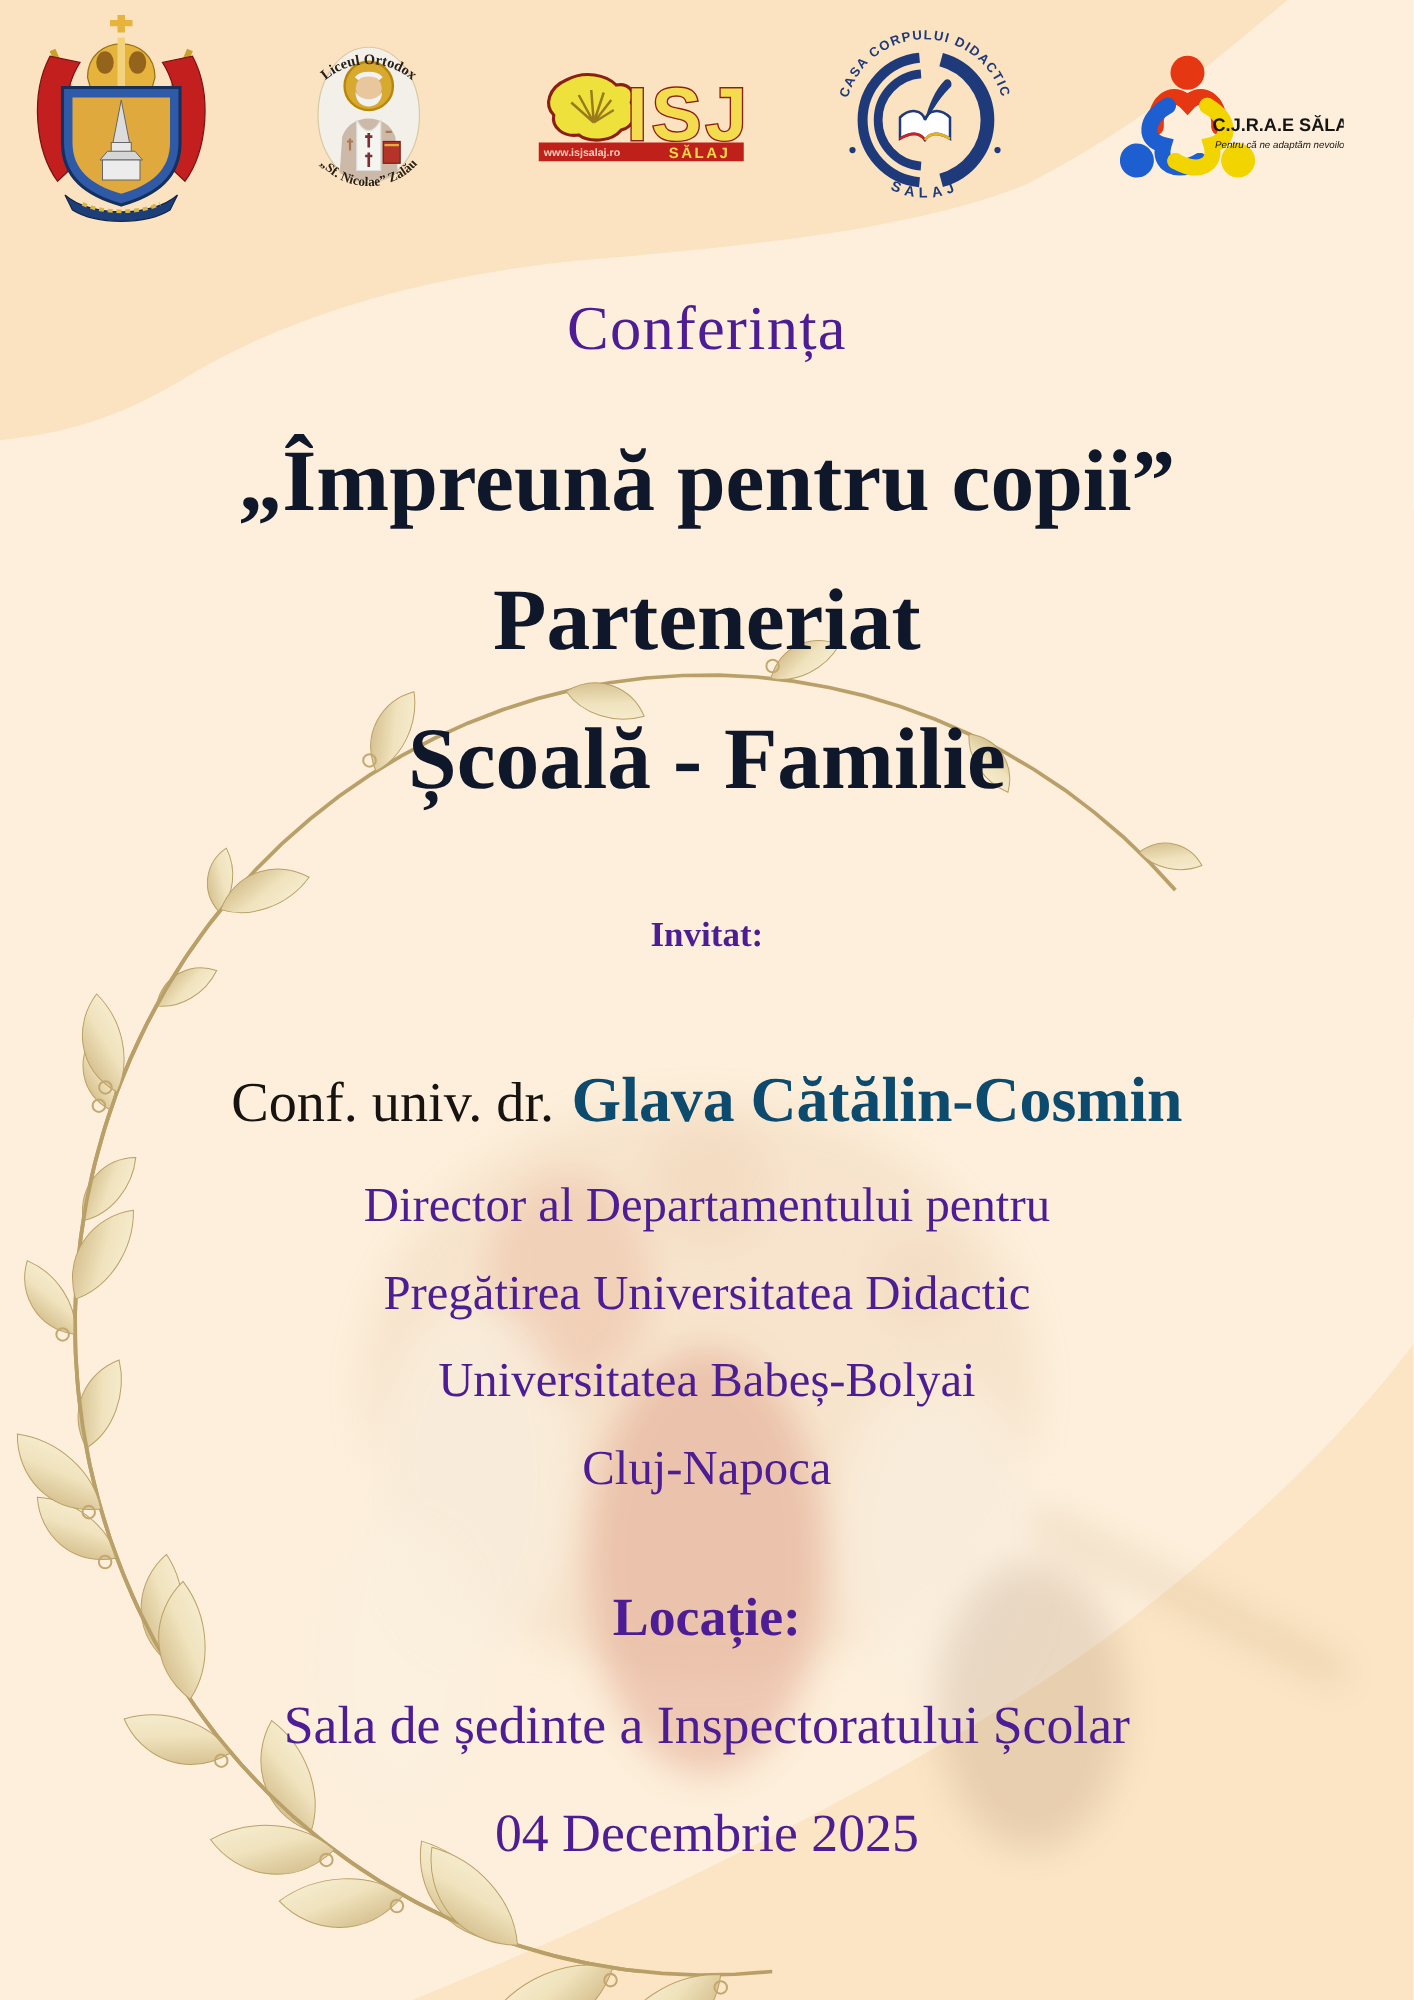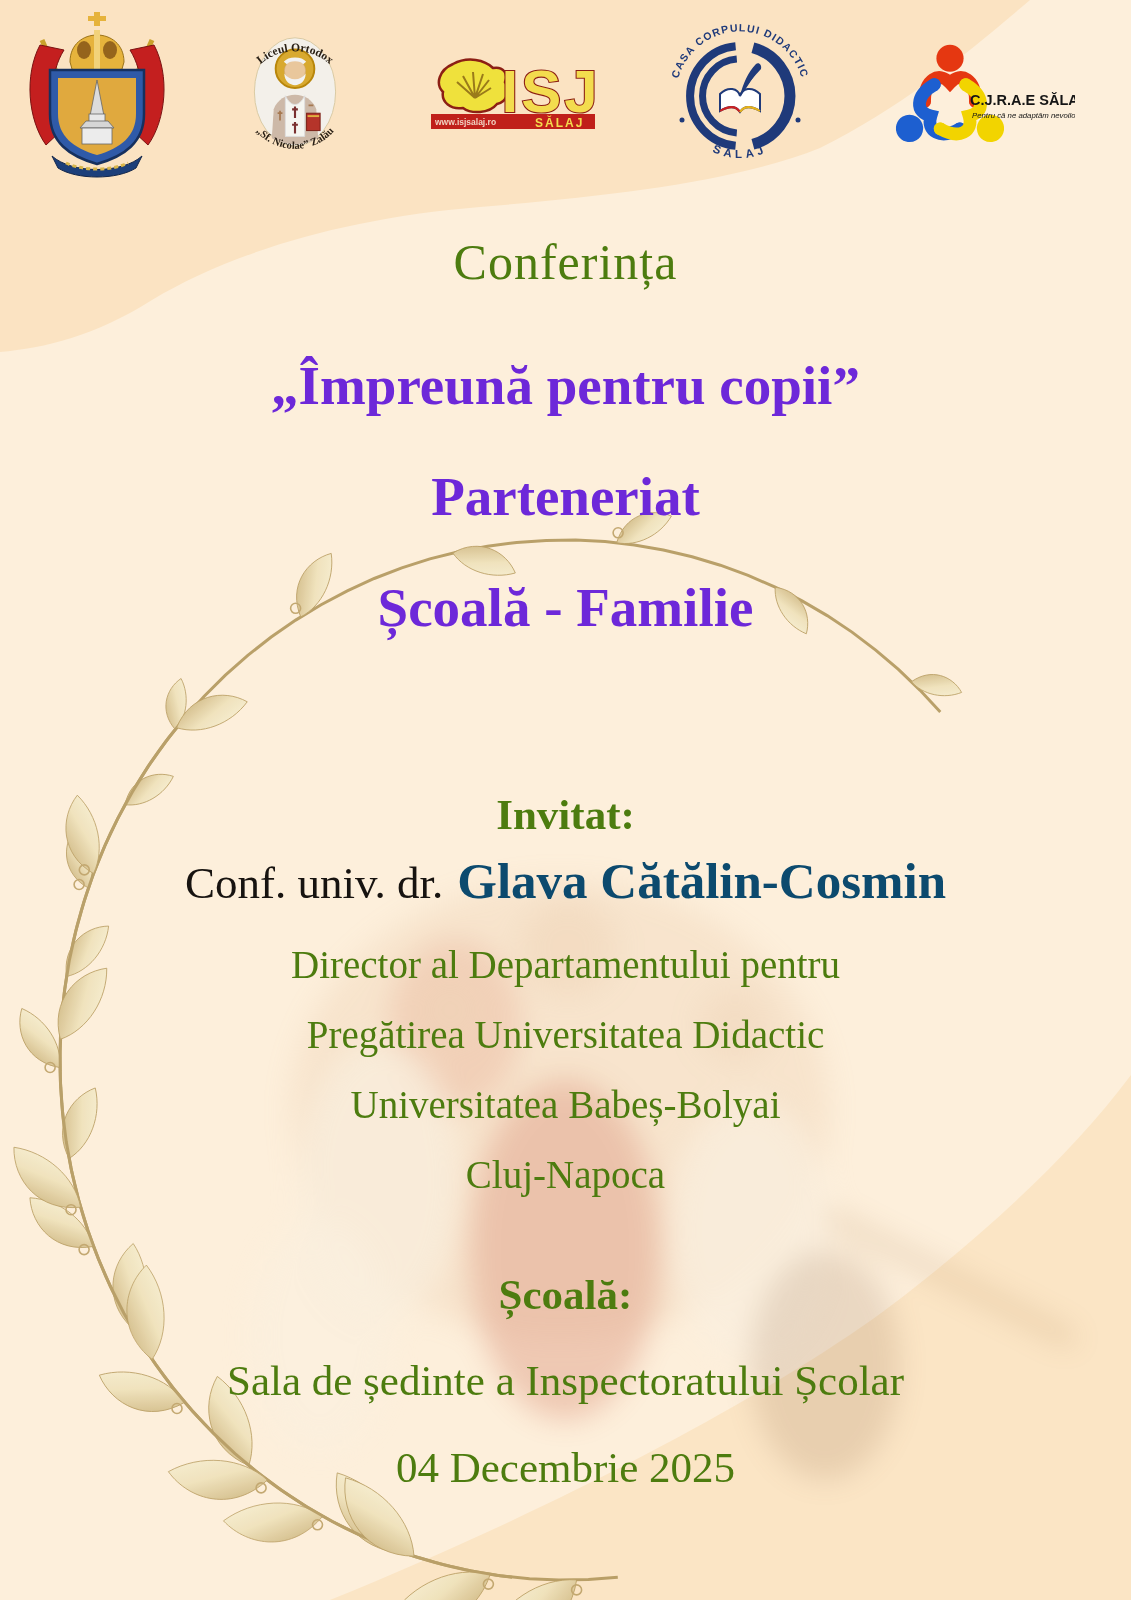--- a/index.html
+++ b/index.html
@@ -11,24 +11,24 @@
     font-family:"Liberation Serif", serif;
   }
   #poster svg{display:block;}
   .abs{position:absolute;}
   #bg-shapes{position:absolute;left:0;top:0;z-index:0;}
   #faded-art{position:absolute;left:0;top:0;width:100%;height:100%;z-index:1;filter:blur(14px);opacity:.5;}
   .blob{position:absolute;border-radius:50%;}
   #wreath{position:absolute;left:0;top:0;z-index:2;opacity:.92;}
   .logos{position:absolute;left:0;top:0;width:100%;height:210px;z-index:3;}
   .content{position:absolute;left:0;top:0;width:100%;height:100%;z-index:4;}
-  .center-line{position:absolute;left:0;width:100%;text-align:center;color:#4d7c0f;}
+  .center-line{position:absolute;left:0;width:100%;text-align:center;color:#4c1d95;}
   .kicker{top:232px;font-size:50px;line-height:60px;font-weight:500;letter-spacing:1px;}
-  .main-title{top:330px;font-size:55px;line-height:111px;font-weight:700;color:#6d28d9;letter-spacing:0;}
-  .invited-label{top:790px;font-size:43px;font-weight:600;}
+  .main-title{top:330px;font-size:70px;line-height:111px;font-weight:700;color:#0f172a;letter-spacing:0;}
+  .invited-label{top:733px;font-size:28px;font-weight:600;}
   .invite-line{top:852px;display:flex;justify-content:center;align-items:baseline;gap:14px;width:100%;position:absolute;}
   .invite-prefix{font-size:45px;font-weight:500;color:#171310;}
   .invite-name{font-size:51px;font-weight:600;color:#0c4a6e;}
   .details{top:930px;font-size:39px;line-height:70px;font-weight:500;}
   .location-label{top:1270px;font-size:43px;font-weight:600;}
   .location-lines{top:1337px;font-size:43px;line-height:87px;font-weight:500;}
 </style>
 </head>
 <body>
 
@@ -218,21 +218,21 @@
       <span class="invite-name">Glava Cătălin-Cosmin</span>
     </div>
 
     <div class="center-line details">
       <div>Director al Departamentului pentru</div>
       <div>Pregătirea Universitatea Didactic</div>
       <div>Universitatea Babeș-Bolyai</div>
       <div>Cluj-Napoca</div>
     </div>
 
-    <div class="center-line location-label">Școală:</div>
+    <div class="center-line location-label">Locație:</div>
 
     <div class="center-line location-lines">
       <div>Sala de ședinte a Inspectoratului Școlar</div>
       <div>04 Decembrie 2025</div>
     </div>
   </div>
 
 </div>
 
 </body></html>

